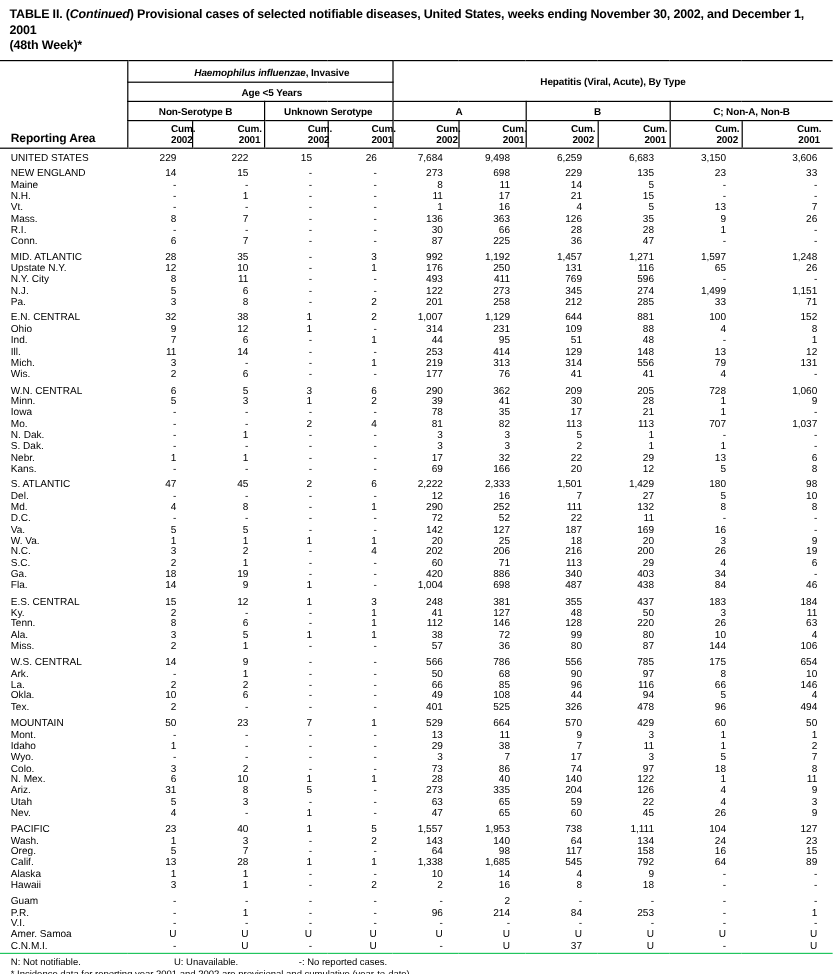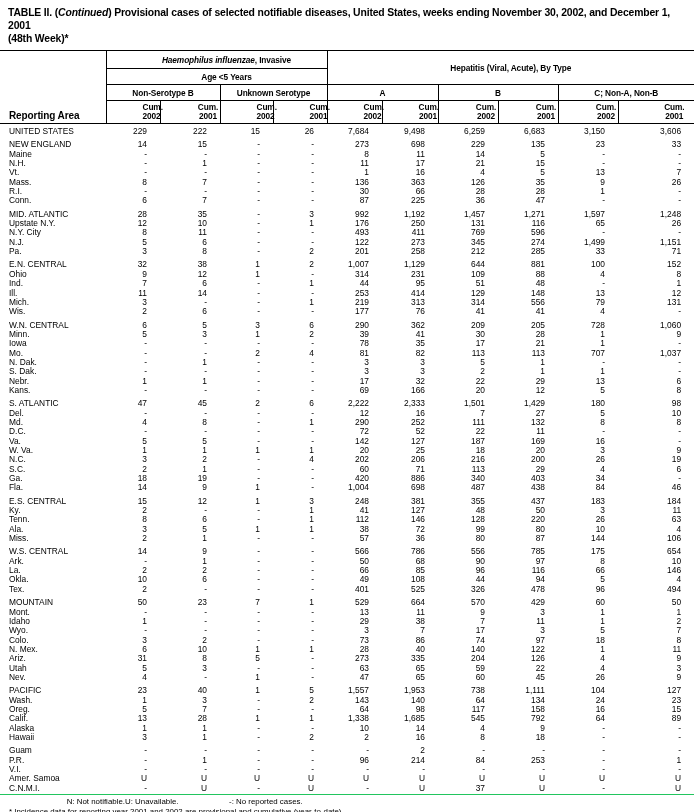--- a/index.html
+++ b/index.html
@@ -19,21 +19,21 @@
   th.sub{height:13px;}
   tr.cum-row th{height:20px;line-height:9.5px;padding-left:36px;}
   tbody td{font-size:8.4px;line-height:9.35px;padding:0;white-space:nowrap;overflow:hidden;}
   tbody td.area{text-align:left;padding-left:9px;}
   tbody td.num{text-align:right;padding-right:13px;}
   tbody tr.sect td{padding-top:4px;}
   tbody tr.first td{padding-top:3px;}
   tbody tr.last td{border-bottom:1px solid #22c55e;padding-bottom:1px;}
   .footnotes{margin:2px 8px 0 9px;font-size:7.9px;line-height:1.3;}
   .legend span{display:inline-block;}
-  .legend span.s0{width:116px;text-align:right;}
+  .legend span.s0{width:136px;}
   .legend span.s1{width:104px;}
 </style>
 </head>
 <body>
 
 <div class="page">
 
   <div class="title">
     <span>TABLE II. (</span><i>Continued</i><span>) Provisional cases of selected notifiable diseases, United States, weeks ending November 30, 2002, and December 1, 2001</span>
     <div>(48th Week)*</div>

